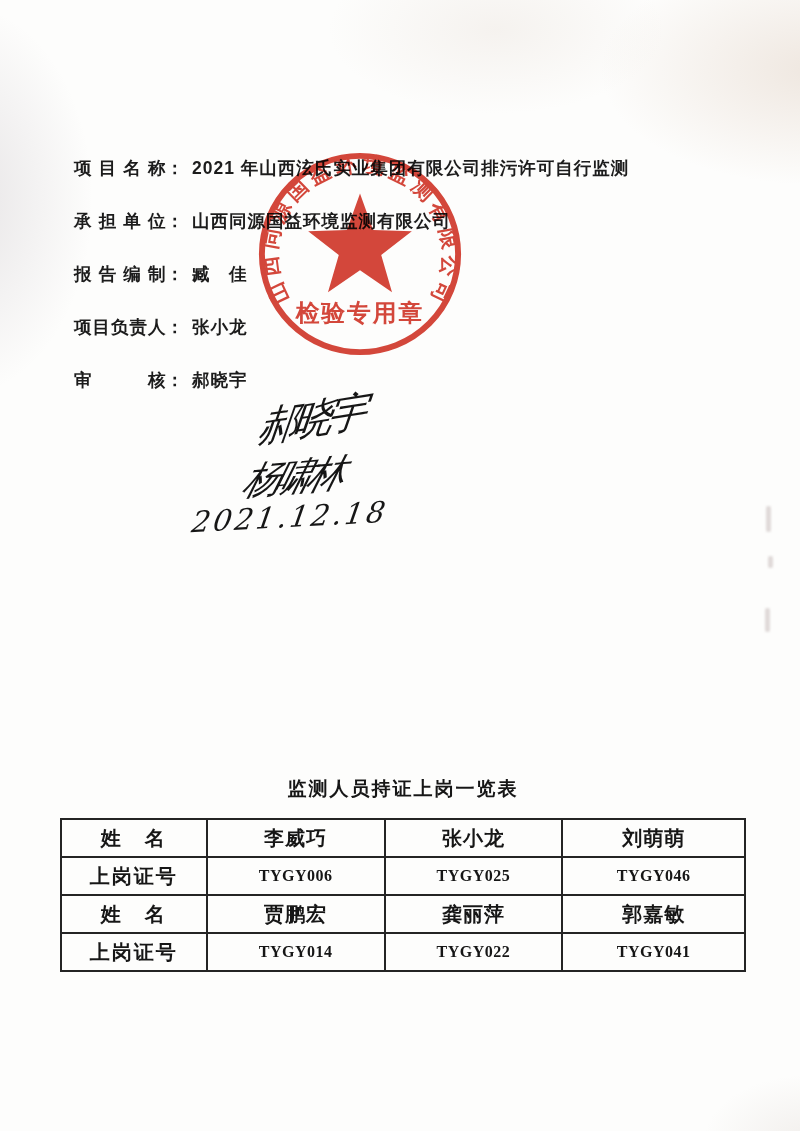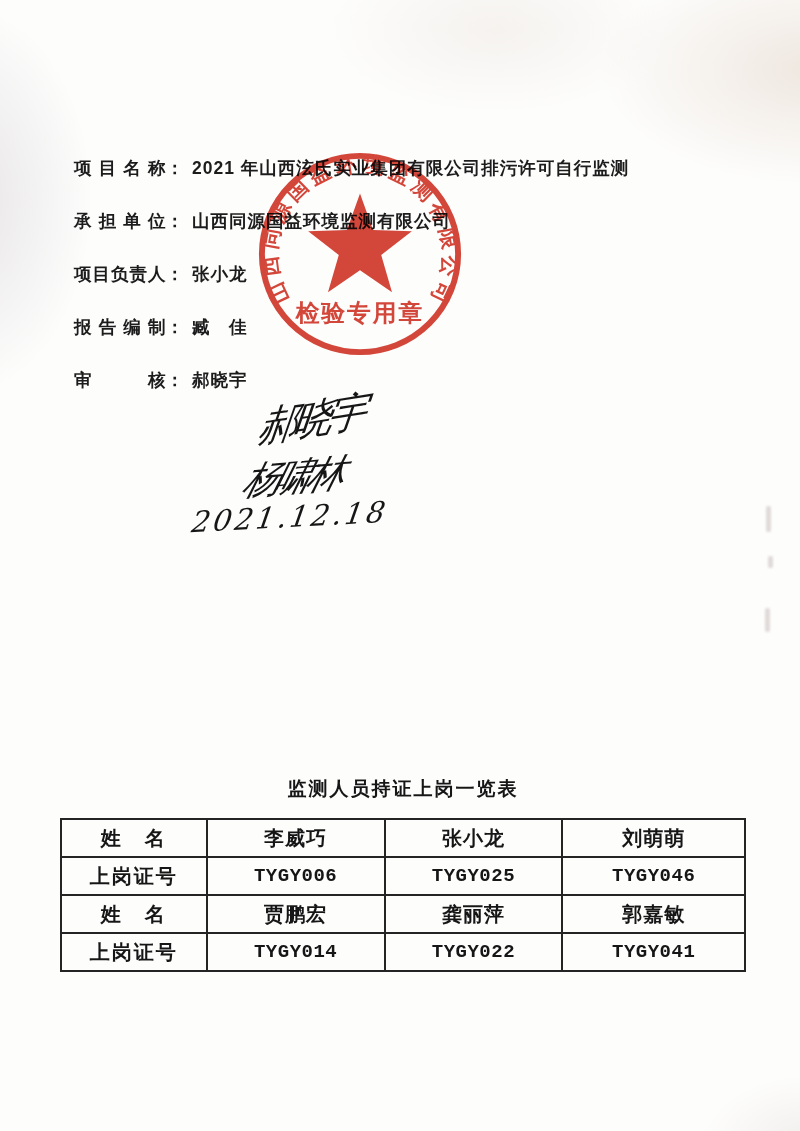--- a/index.html
+++ b/index.html
@@ -130,22 +130,22 @@
     border: 2px solid #242424;
     height: 38px;
     text-align: center;
     vertical-align: middle;
     font-size: 20px;
     font-weight: 600;
     color: #161616;
     letter-spacing: 1px;
   }
   table.personnel td.code {
-    font-family: Liberation Mono, monospace;
-    font-size: 19px;
+    font-family: Liberation Serif, serif;
+    font-size: 16px;
     letter-spacing: 0.5px;
   }
   table.personnel td.rowhead {
     letter-spacing: 2px;
   }
 
   
   .bleed-mark {
     position: absolute;
     width: 5px;
@@ -168,25 +168,25 @@
     <div class="field-row">
       <span class="field-label">项目名称</span><span class="field-colon">：</span><span class="field-value">2021 年山西泫氏实业集团有限公司排污许可自行监测</span>
     </div>
 
     <div class="field-row">
       <span class="field-label">承担单位</span><span class="field-colon">：</span><span class="field-value">山西同源国益环境监测有限公司</span>
     </div>
 
 
     <div class="field-row">
+      <span class="field-label">报告编制</span><span class="field-colon">：</span><span class="field-value">臧　佳</span>
+    </div>
+
+    <div class="field-row">
       <span class="field-label">项目负责人</span><span class="field-colon">：</span><span class="field-value">张小龙</span>
-    </div>
-
-    <div class="field-row">
-      <span class="field-label">报告编制</span><span class="field-colon">：</span><span class="field-value">臧　佳</span>
     </div>
 
     <div class="field-row">
       <span class="field-label">审核</span><span class="field-colon">：</span><span class="field-value">郝晓宇</span>
     </div>
 
 
 
   </div>
 

